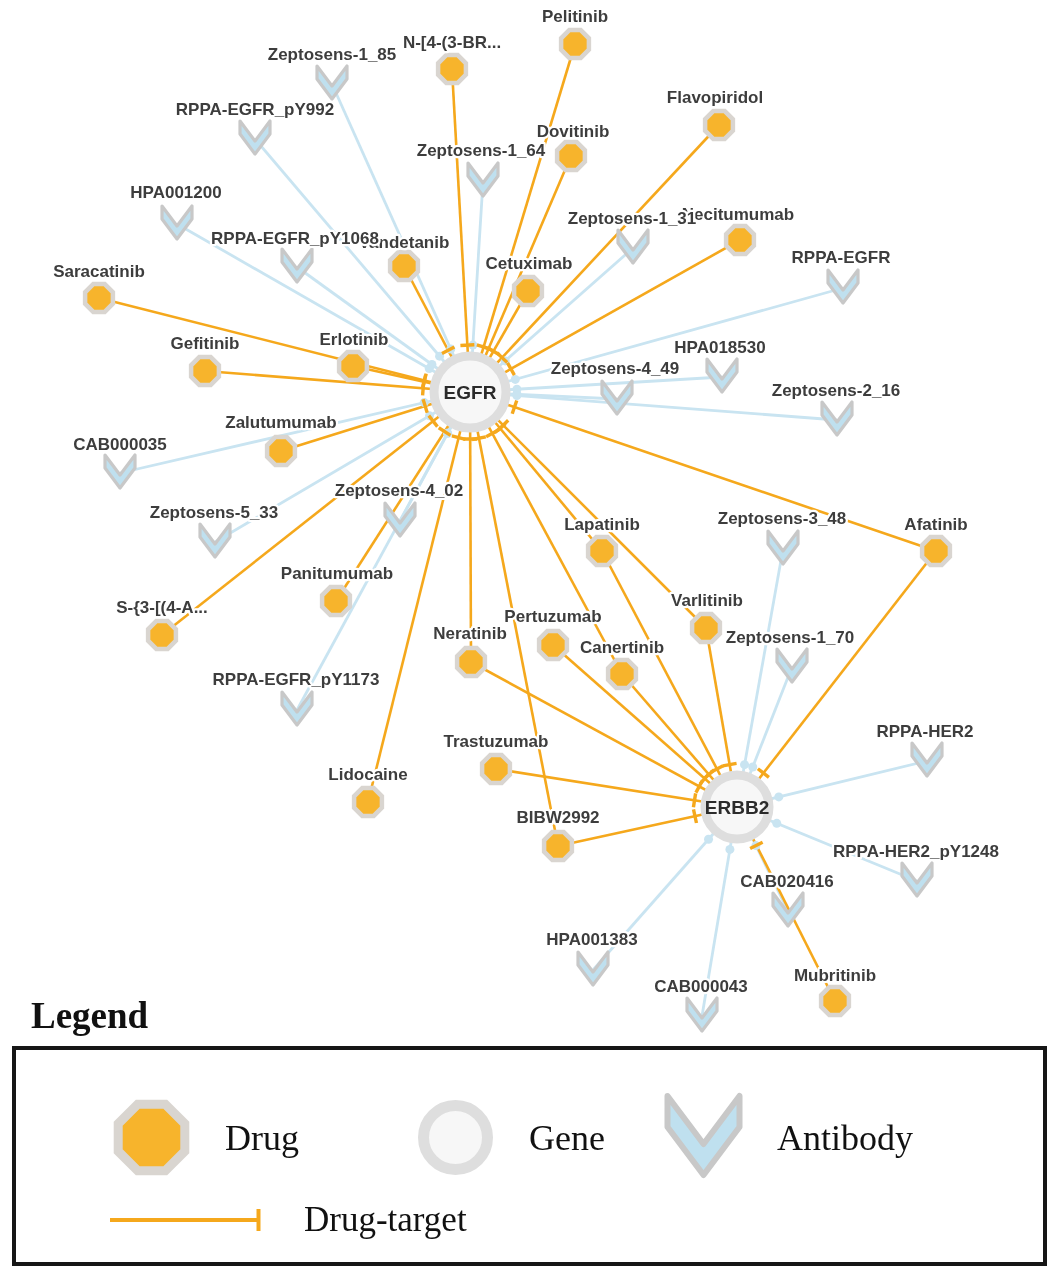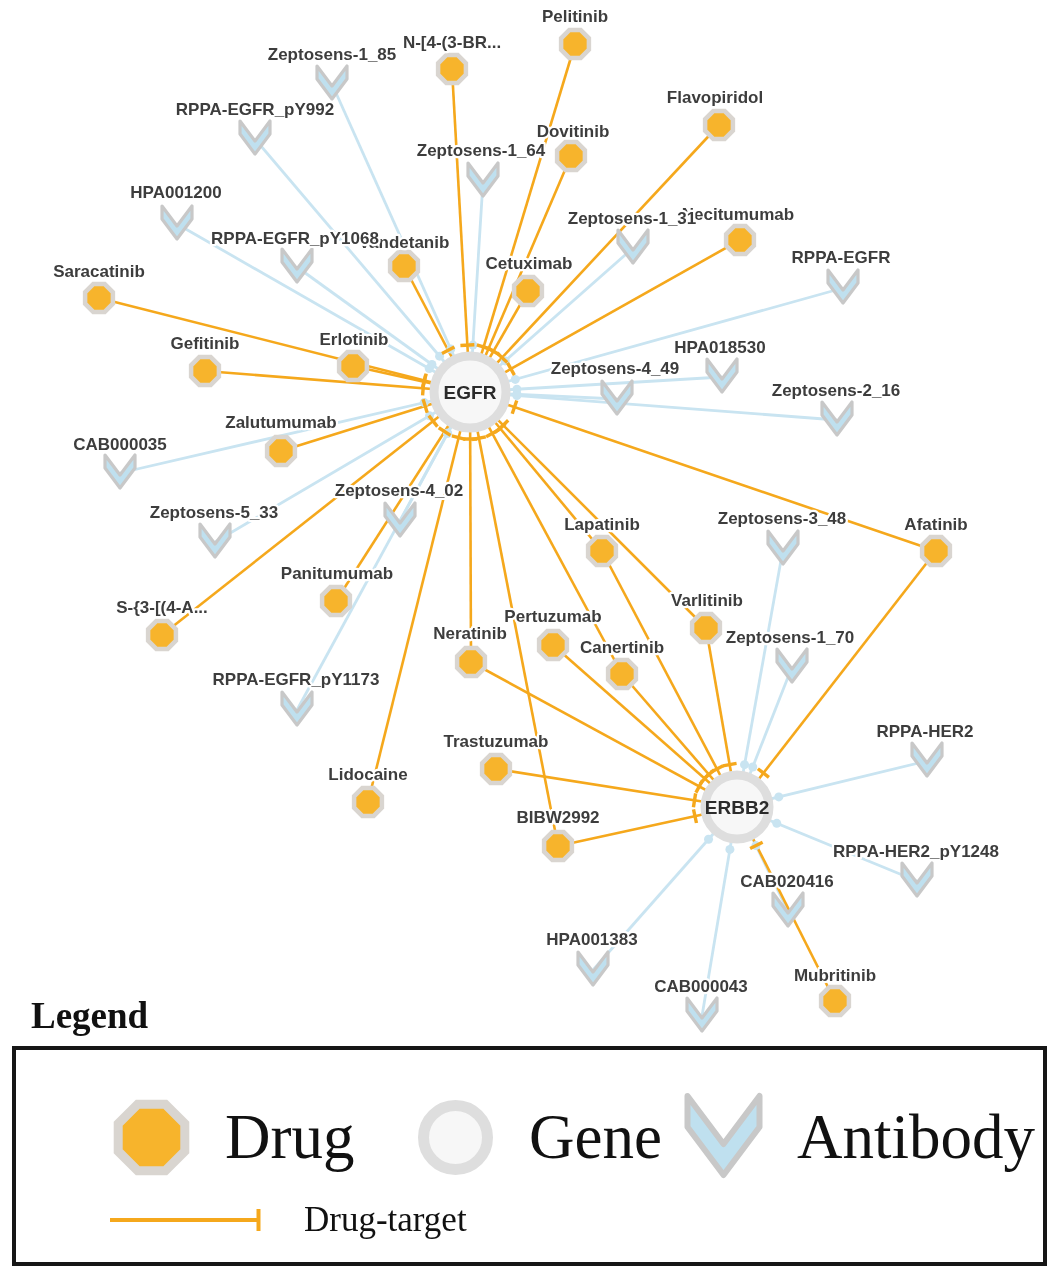--- a/index.html
+++ b/index.html
@@ -38,24 +38,24 @@
     font-weight: 700; font-size: 37px; color: #111; margin-left: 17px;
   }
   .legend-box {
     position: absolute; left: 12px; top: 1046px;
     width: 1035px; height: 220px;
     border: 4px solid #161616; background: #fff;
   }
   .lg-item { position: absolute; display: flex; align-items: center; gap: 26px; }
   .lg-item-drug     { left: 88px;  top: 40px; }
   .lg-item-gene     { left: 392px; top: 40px; justify-content: center; }
-  .lg-item-antibody { left: 660px; top: 40px; }
+  .lg-item-antibody { left: 640px; top: 40px; }
   .lg-item-dt { left: 92px;  top: 150px; }
   .lg-item-at { left: 540px; top: 150px; }
-  .lg-node-label { font-family: "Liberation Serif", serif; font-size: 63px; color: #111; }
+  .lg-node-label { font-family: "Liberation Serif", serif; font-size: 36px; color: #111; }
   .lg-edge-label { font-family: "Liberation Serif", serif; font-size: 35px; color: #111; text-align: right; }
   .lg-oct    { fill: var(--drug-fill); stroke: var(--node-border); stroke-width: 9; }
   .lg-circle { fill: var(--gene-fill); stroke: var(--gene-border); stroke-width: 11; }
   .lg-chev   { fill: var(--antibody-fill); stroke: var(--antibody-border); stroke-width: 6; stroke-linejoin: round; }
   .lg-edge-drug-line { stroke: var(--edge-drug); stroke-width: 4; }
   .lg-edge-ab-line   { stroke: var(--edge-antibody); stroke-width: 4; }
   .lg-ab-dot { fill: var(--edge-antibody); }
 </style>
 </head>
 <body>

